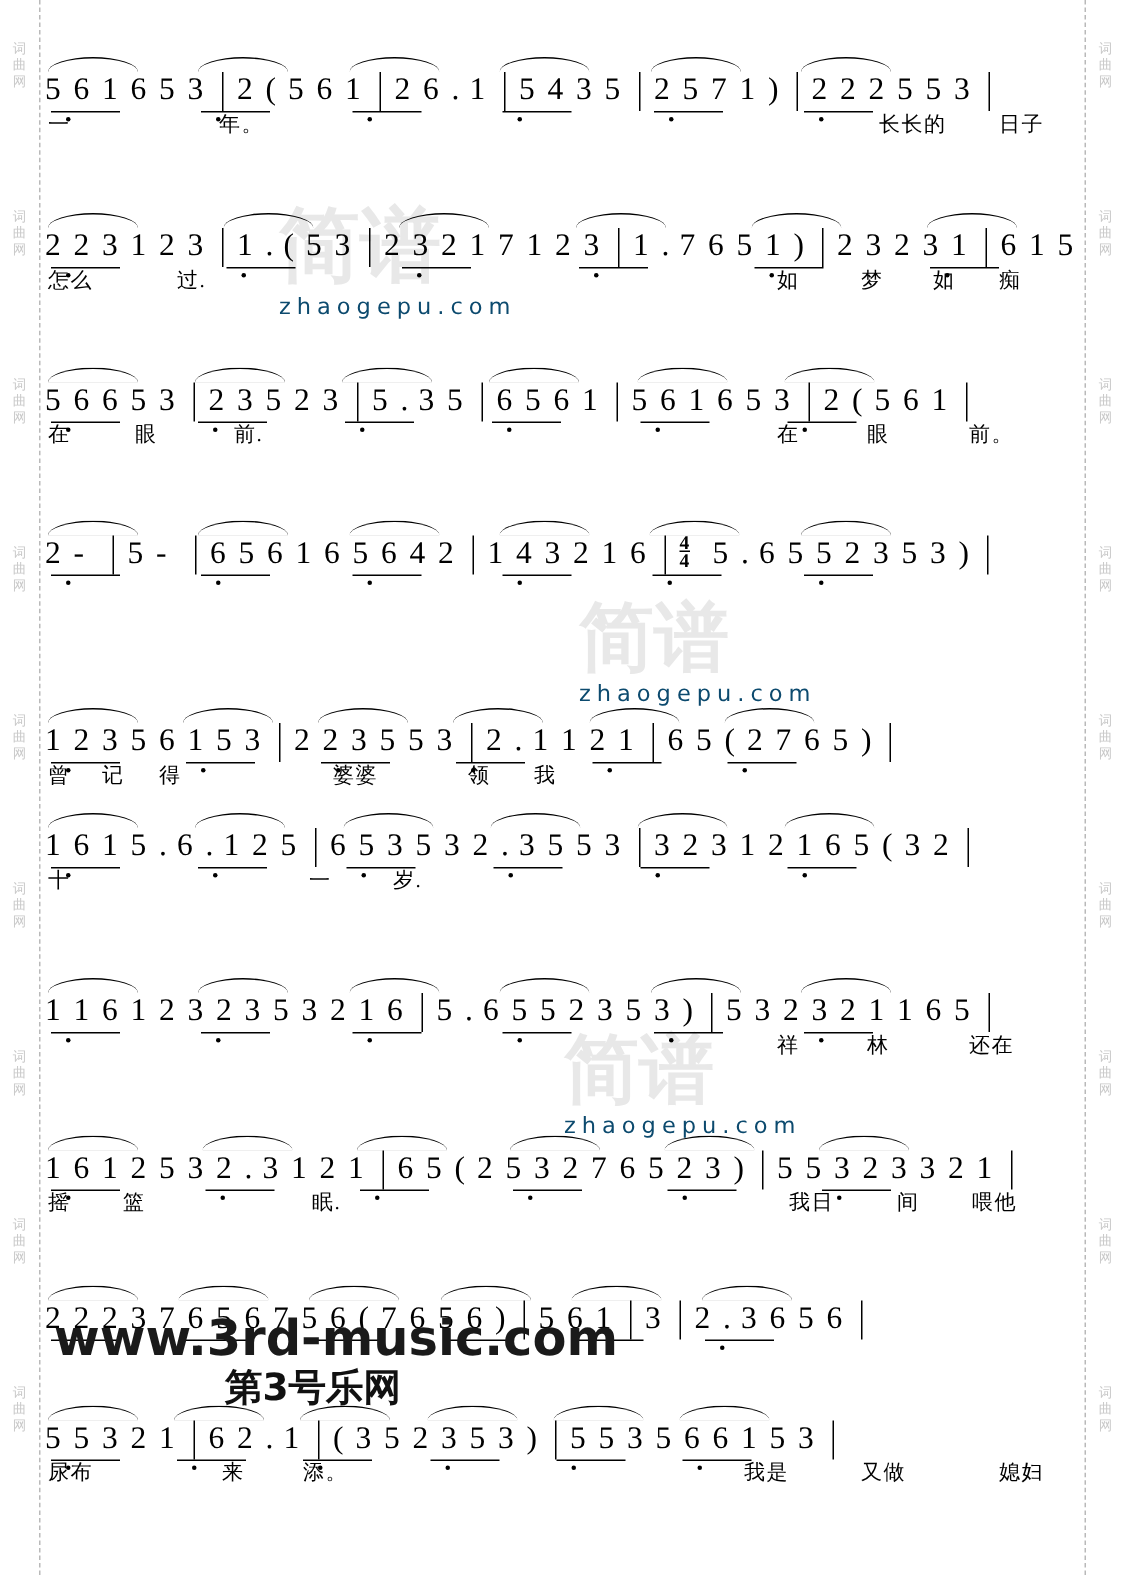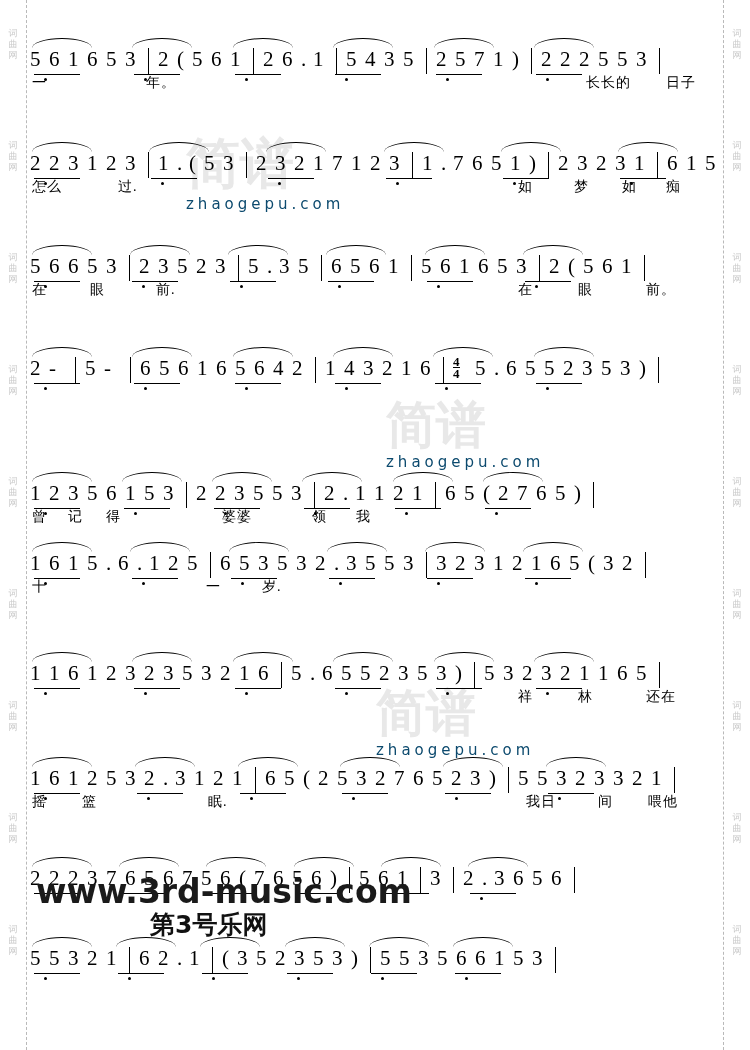--- a/index.html
+++ b/index.html
@@ -824,18 +824,26 @@
           <div class="u1" style="left: 260.656px; width: 46px; bottom: -1px;"></div>
           <div class="dot" style="left: 270.656px; bottom: -7px;"></div>
           <div class="slur" style="left: 258.656px; width: 60px; bottom: 26px;"></div>
           <div class="u1" style="left: 344.875px; width: 46px; bottom: -1px;"></div>
           <div class="dot" style="left: 354.875px; bottom: -7px;"></div>
           <div class="slur" style="left: 342.875px; width: 60px; bottom: 26px;"></div>
           <div class="u1" style="left: 429.094px; width: 46px; bottom: -1px;"></div>
           <div class="dot" style="left: 439.094px; bottom: -7px;"></div>
           <div class="slur" style="left: 427.094px; width: 60px; bottom: 26px;"></div>
         </div>
+        <div class="lyrics">
+          <span class="lyr" style="left: 6px;">尿布</span>
+          <span class="lyr" style="left: 122px;">来</span>
+          <span class="lyr" style="left: 176px;">添。</span>
+          <span class="lyr" style="left: 470px;">我是</span>
+          <span class="lyr" style="left: 548px;">又做</span>
+          <span class="lyr" style="left: 640px;">媳妇</span>
+        </div>
       </div>
     </div>
 </div>
 
 <div class="wm-url">www.3rd-music.com</div>
 <div class="wm-url2">第3号乐网</div>
 
 </body></html>

